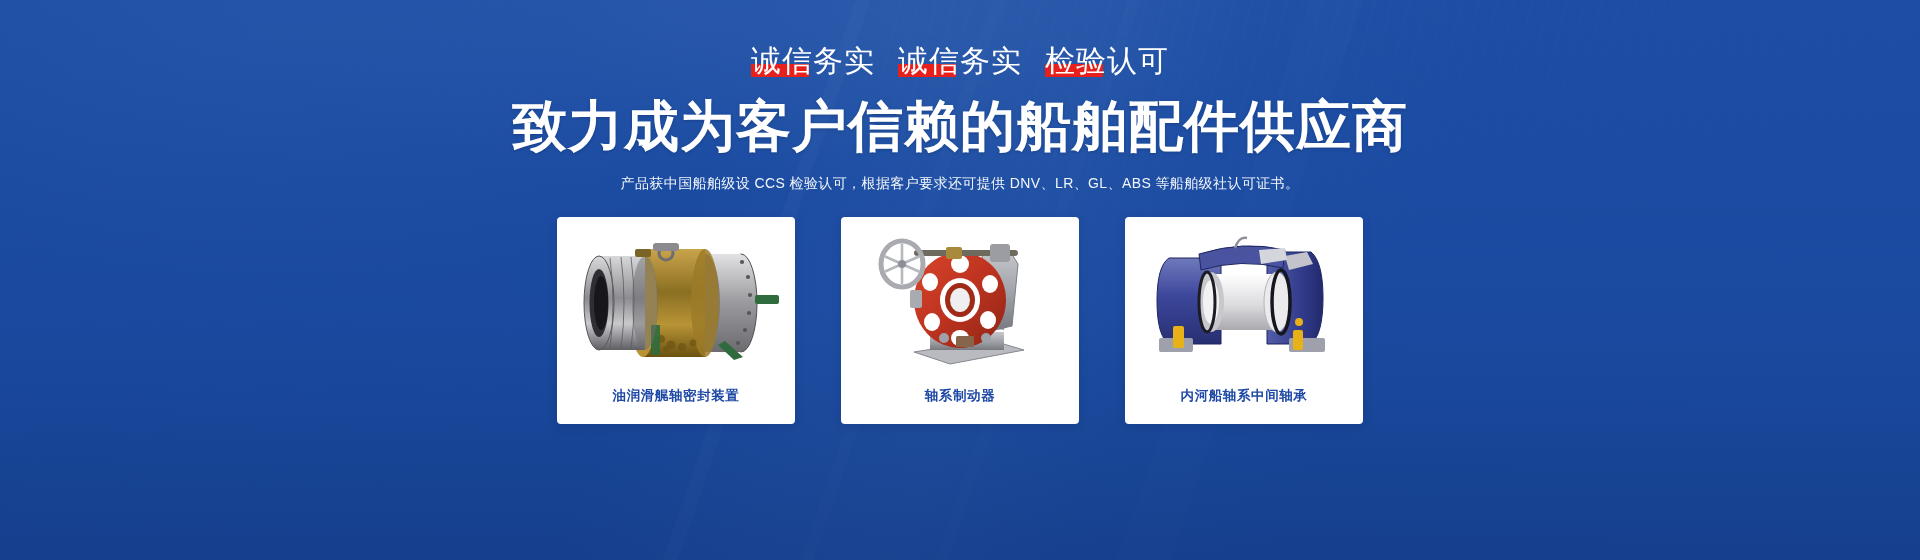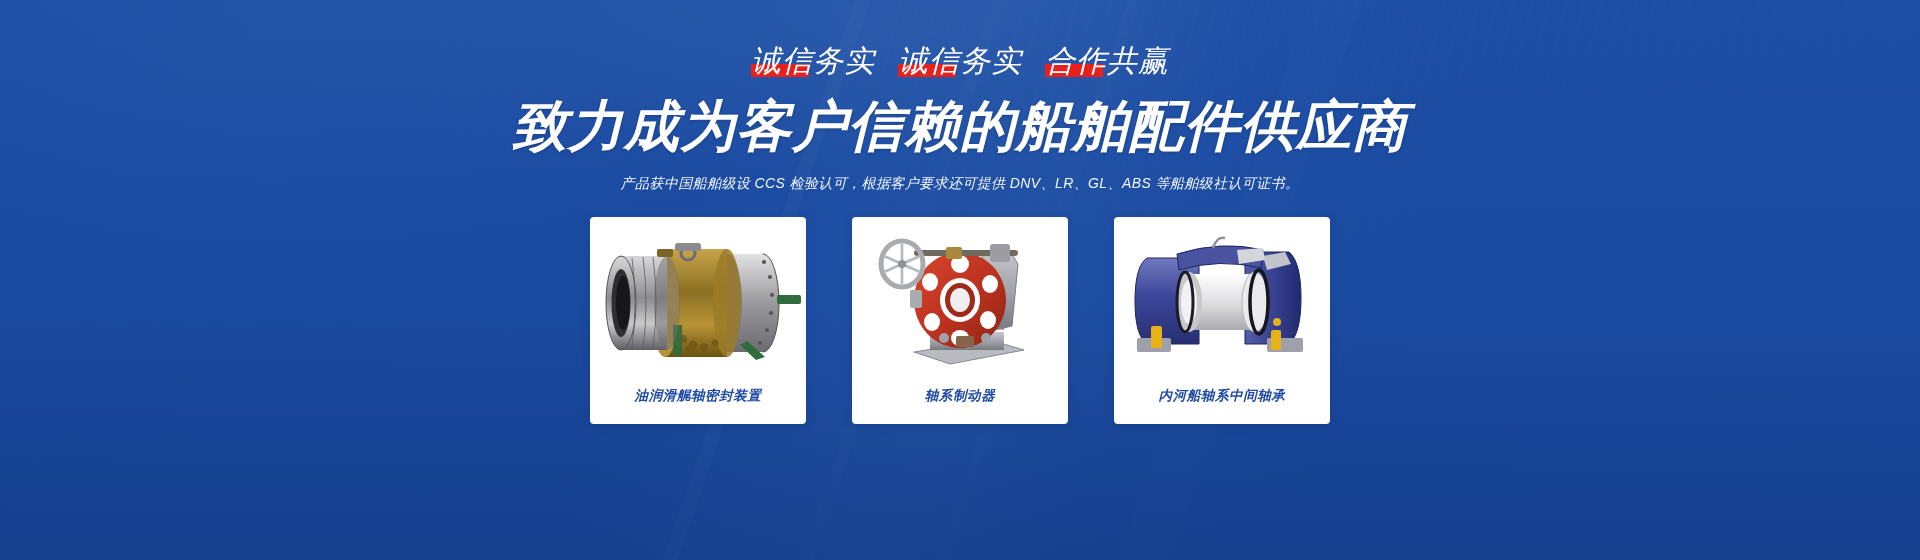--- a/index.html
+++ b/index.html
@@ -9,21 +9,20 @@
     font-family:"Liberation Sans","DejaVu Sans",sans-serif;
     background:#1b4ba2;
   }
 
   
   .banner{
     position:relative;
     width:1920px; height:560px;
     overflow:hidden;
     background:#0f172a;
-    font-style:italic;
   }
 
   
   .bg-photo{
     position:absolute; inset:0;
     background:
       
       radial-gradient(ellipse 900px 420px at 14% 6%, rgba(118,160,214,.40) 0%, rgba(118,160,214,0) 62%),
       radial-gradient(ellipse 700px 300px at 36% 2%, rgba(150,186,226,.30) 0%, rgba(150,186,226,0) 60%),
       
@@ -104,21 +103,21 @@
     font-size:14px; color:#f2f6fc; letter-spacing:.4px;
     white-space:nowrap; font-weight:400;
   }
 
   
   .cards{
     margin-top:24px;
     display:flex; gap:46px;
   }
   .card{
-    width:216px; height:207px;
+    width:238px; height:207px;
     background:#ffffff;
     border-radius:4px;
     display:flex; flex-direction:column; align-items:center;
     padding-top:10px;
     box-shadow:0 2px 10px rgba(6,30,72,.16);
   }
   .card-figure{
     width:230px; height:148px;
     display:flex; align-items:center; justify-content:center;
     overflow:hidden;
@@ -146,21 +145,21 @@
       <span class="tag-group g1">
         <span class="hl"></span>
         <span class="txt">诚信务实</span>
       </span>
       <span class="tag-group g2">
         <span class="hl"></span>
         <span class="txt">诚信务实</span>
       </span>
       <span class="tag-group g3">
         <span class="hl"></span>
-        <span class="txt">合作共赢</span>
+        <span class="txt">检验认可</span>
       </span>
     </div>
 
     <h1 class="headline">致力成为客户信赖的船舶配件供应商</h1>
 
     <p class="subtitle">产品获中国船舶级设 CCS 检验认可，根据客户要求还可提供 DNV、LR、GL、ABS 等船舶级社认可证书。</p>
 
     <div class="cards">
 
       <div class="card">

